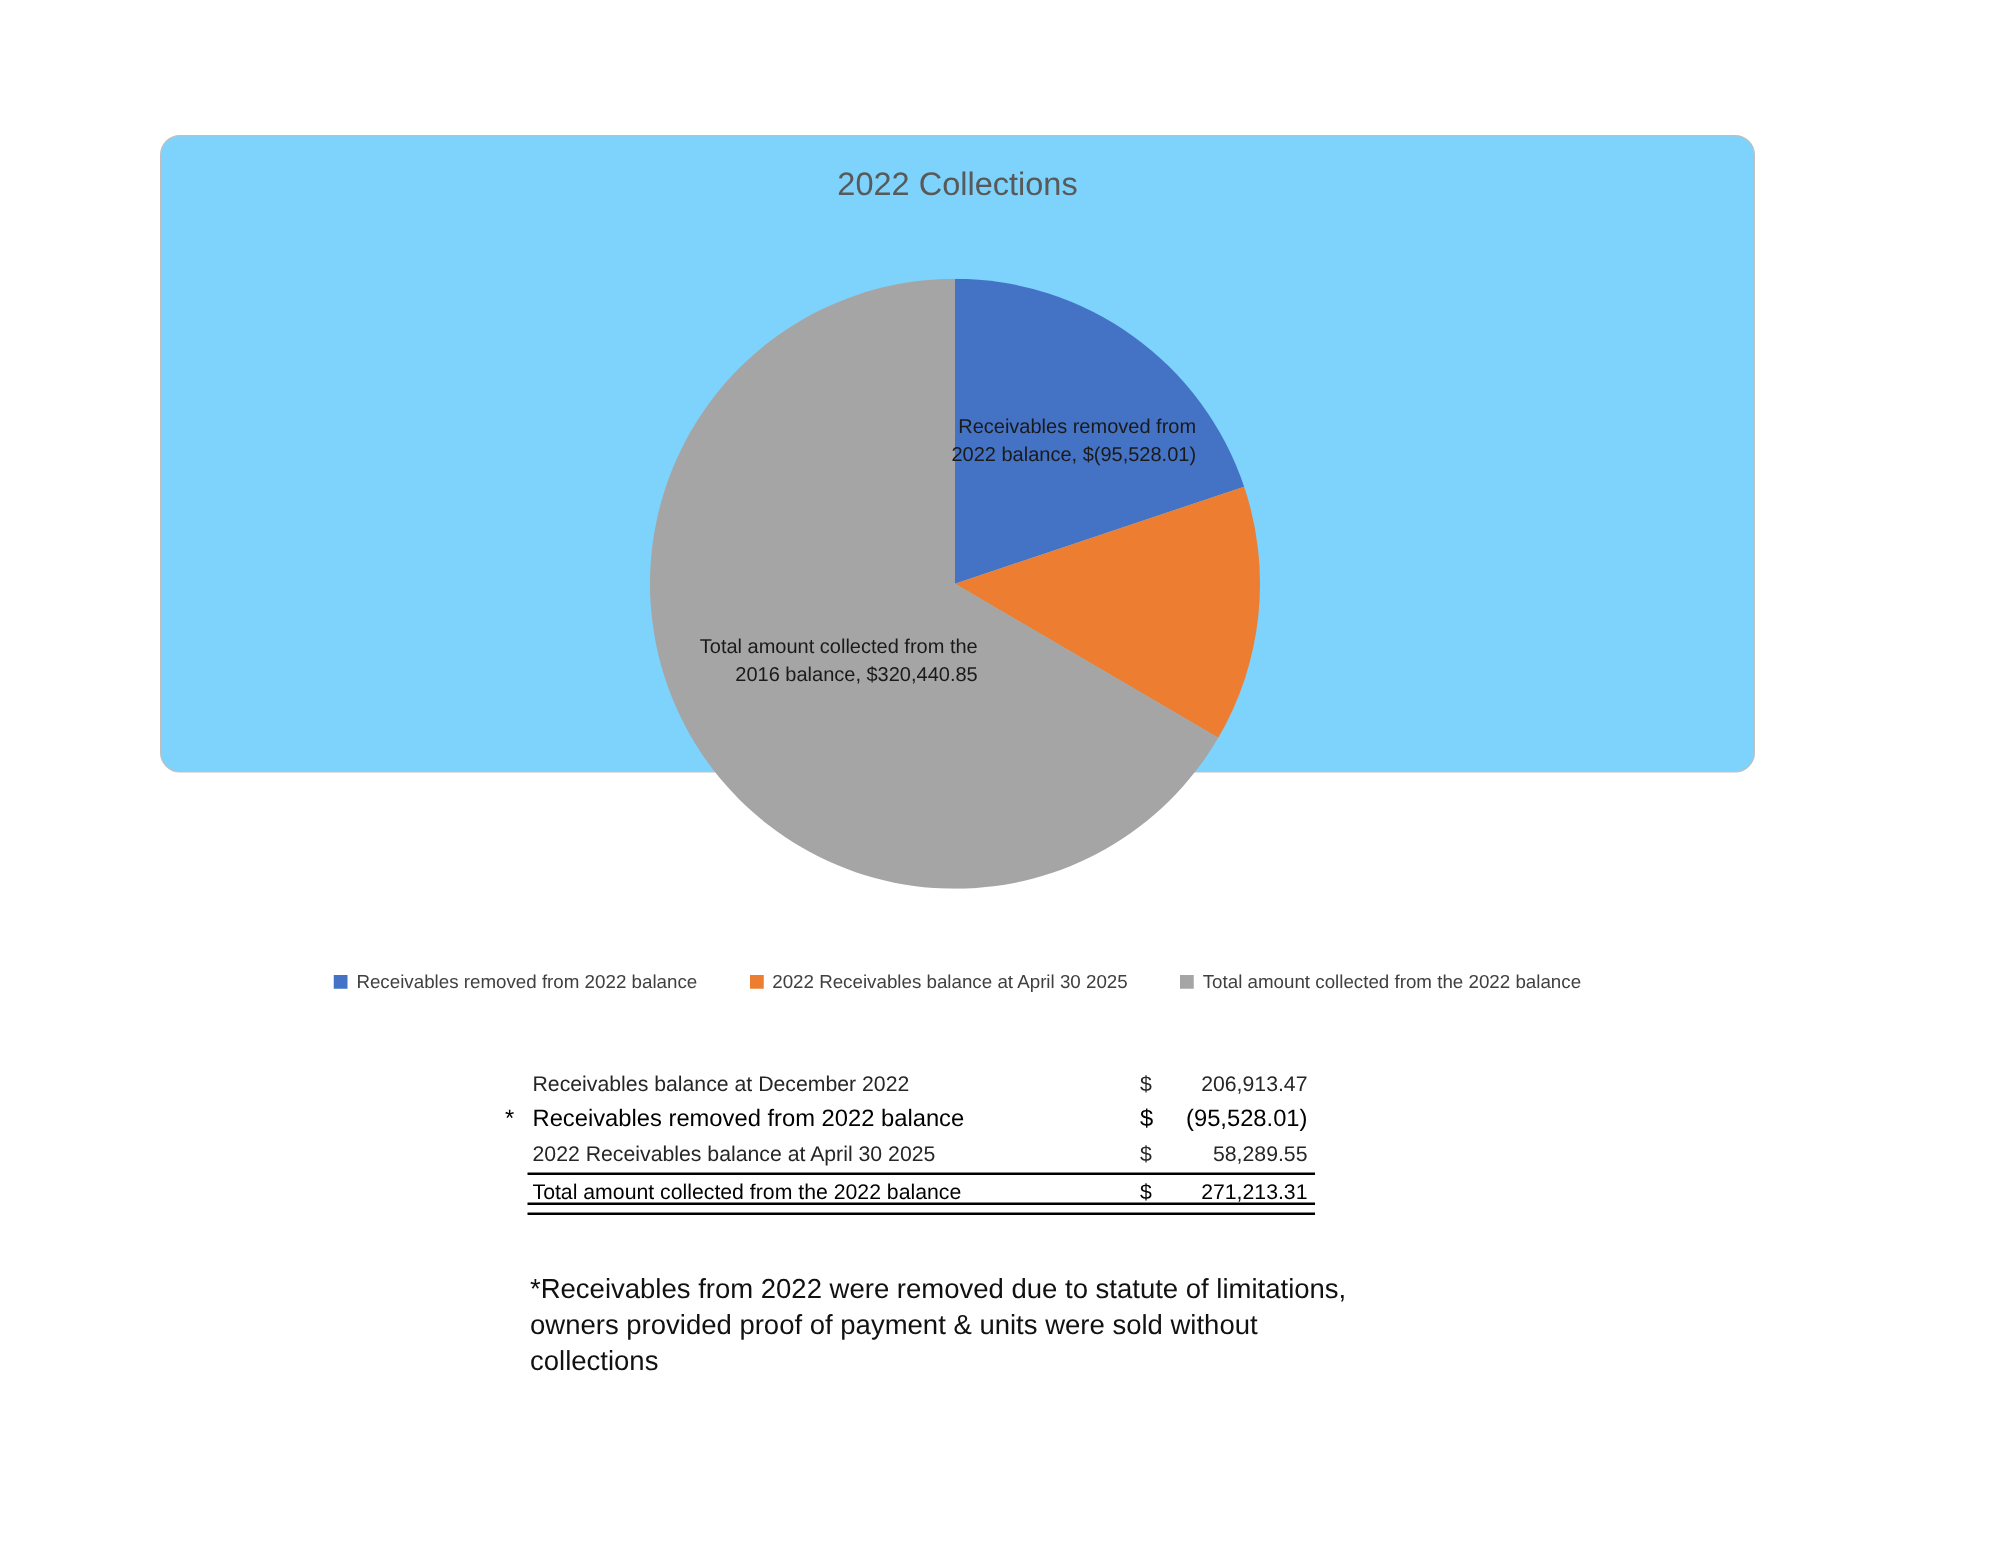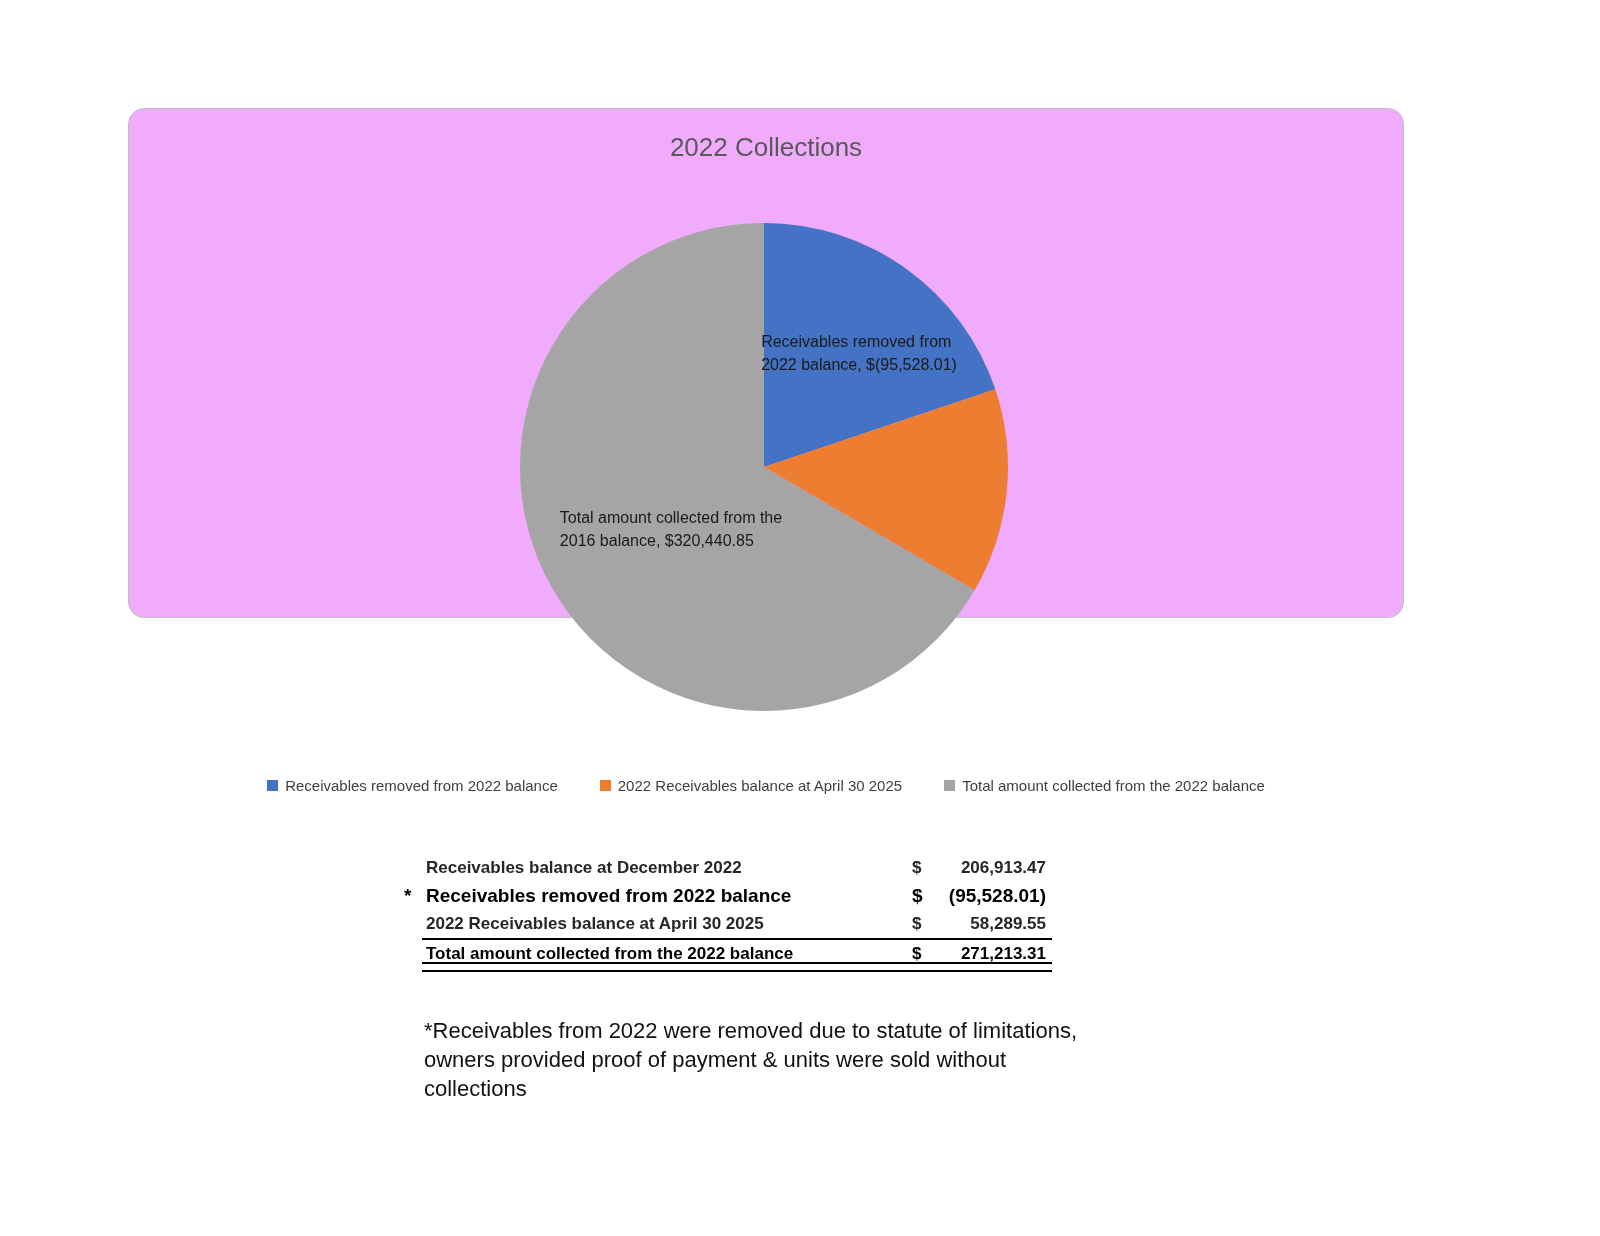--- a/index.html
+++ b/index.html
@@ -7,52 +7,52 @@
   body {
     width: 1600px; height: 1236px; position: relative;
     font-family: "Liberation Sans", sans-serif;
     color: #262626;
   }
 
   
   .chart-card {
     position: absolute; left: 128px; top: 108px;
     width: 1276px; height: 510px;
-    background: #f0abfc;
+    background: #7dd3fc;
     border: 1.5px solid #BFBFBF;
     border-radius: 16px;
   }
   .chart-title {
     position: absolute; top: 22px; left: 0; width: 100%;
     text-align: center;
     font-size: 26px; line-height: 32px;
     color: #595959;
   }
   .pie-svg { position: absolute; left: 391px; top: 114px; width: 488px; height: 488px; }
 
   .pie-label {
     position: absolute; transform: translate(-50%, -50%);
-    text-align: left; white-space: pre-line;
+    text-align: right; white-space: pre-line;
     font-size: 16px; line-height: 23px; color: #1a1a1a;
   }
   .pie-label.lbl-0 { left: 730px; top: 244px; }
   .pie-label.lbl-1 { left: 770px; top: 366px; }
   .pie-label.lbl-2 { left: 542px; top: 420px; }
 
   .legend {
     position: absolute; left: 0; top: 668px; width: 100%;
     display: flex; justify-content: center; align-items: center; gap: 42px;
   }
   .legend-item { display: flex; align-items: center; font-size: 15px; color: #404040; }
   .legend-marker { width: 11px; height: 11px; margin-right: 7px; flex: 0 0 auto; }
 
   
   .summary-table {
     position: absolute; left: 404px; top: 854px; width: 648px;
-    font-weight: bold; font-size: 17px;
+    font-weight: normal; font-size: 17px;
   }
   .t-row {
     display: grid; grid-template-columns: 22px 1fr 140px;
     align-items: center; height: 28px; position: relative;
   }
   .t-prefix { text-align: left; }
   .t-label { color: #262626; }
   .t-amount { display: flex; justify-content: space-between; padding-right: 6px; }
   .t-row.strong { font-size: 19px; color: #000000; }
   .t-row.strong .t-label { color: #000000; }

